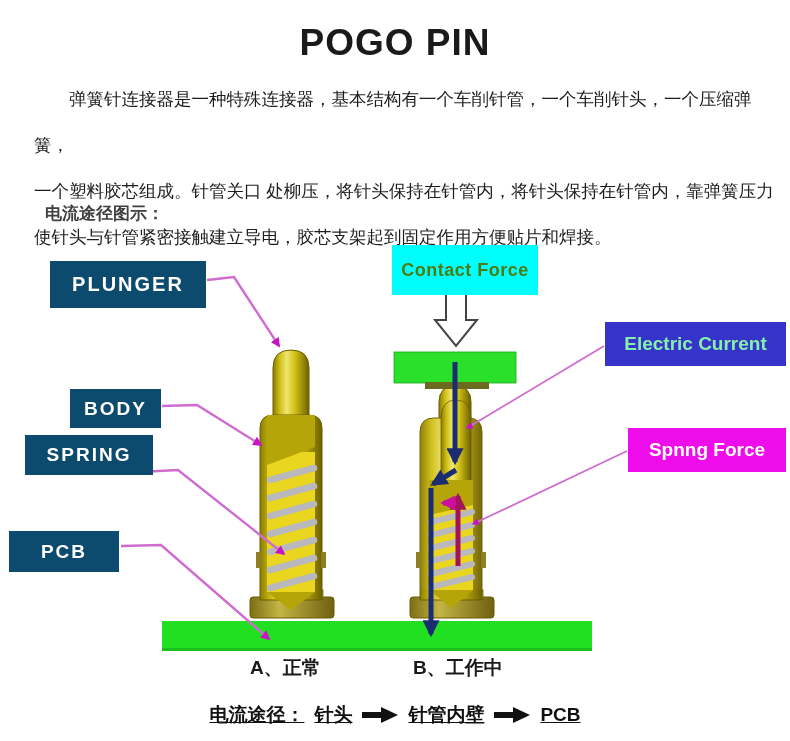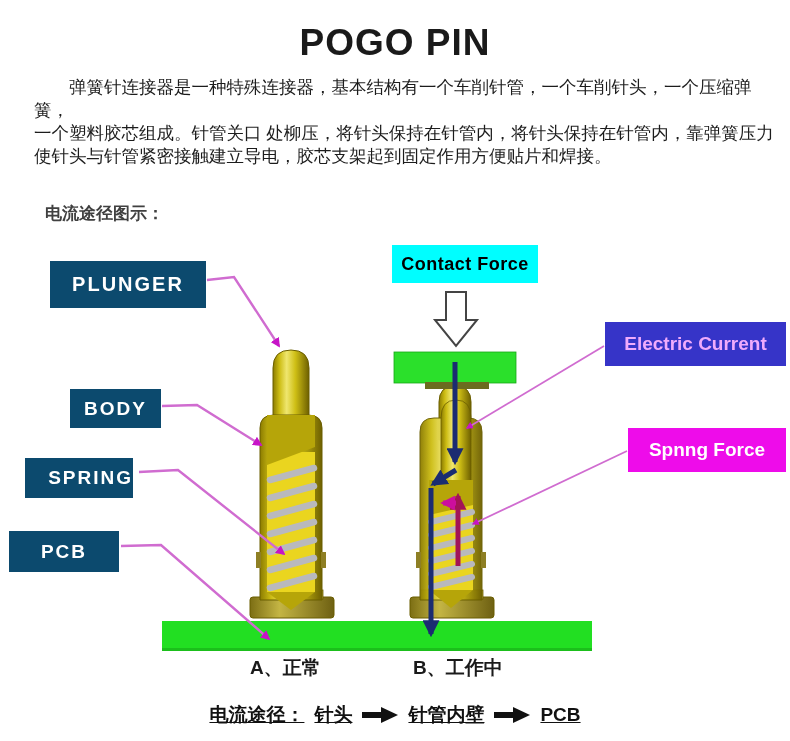--- a/index.html
+++ b/index.html
@@ -2,35 +2,35 @@
 <html><head>
 <meta charset="utf-8">
 <style>
   html,body{margin:0;padding:0;background:#ffffff;}
   #page{position:relative;width:790px;height:741px;background:#ffffff;overflow:hidden;
         font-family:"Liberation Sans",sans-serif;color:#111;}
   
   .title{position:absolute;left:0;top:22px;width:790px;text-align:center;
          font-size:37px;font-weight:800;letter-spacing:1px;color:#1a1a1a;}
   .intro{position:absolute;left:34px;top:76px;width:740px;
-         font-size:17.5px;line-height:23px;color:#1c1c1c;}
+         font-size:17.5px;line-height:46px;color:#1c1c1c;}
   .intro .line1{text-indent:2em;}
   .diagram-heading{position:absolute;left:45px;top:202px;font-size:17px;font-weight:600;color:#404040;}
   
   .lbl{position:absolute;display:flex;align-items:center;justify-content:center;
        font-weight:600;box-sizing:border-box;}
   .lbl-red{background:#0c4a6e;color:#fff;letter-spacing:2px;font-size:19px;}
   #lbl-plunger{left:50px;top:261px;width:156px;height:47px;font-size:20px;}
   #lbl-body{left:70px;top:389px;width:91px;height:39px;}
-  #lbl-spring{left:25px;top:458px;width:108px;height:40px;justify-content:flex-end;}
+  #lbl-spring{left:25px;top:435px;width:128px;height:40px;}
   #lbl-pcb{left:9px;top:531px;width:110px;height:41px;}
-  #lbl-contact{left:392px;top:245px;width:146px;height:38px;background:#00feff;
-               color:#000000;font-size:18px;letter-spacing:.5px;}
+  #lbl-contact{left:392px;top:245px;width:146px;height:50px;background:#00feff;
+               color:#4d7c0f;font-size:18px;letter-spacing:.5px;}
   #lbl-current{left:605px;top:322px;width:181px;height:44px;background:#3634c8;
-               color:#f0abfc;font-size:19px;}
+               color:#86efac;font-size:19px;}
   #lbl-sforce{left:628px;top:428px;width:158px;height:44px;background:#ee0cea;
               color:#fff;font-size:19px;}
   
   .state-caption{position:absolute;font-size:19px;font-weight:700;color:#1a1a1a;}
   #cap-a{left:250px;top:655px;}
   #cap-b{left:413px;top:655px;}
   .path-caption{position:absolute;left:0;top:702px;width:790px;display:flex;
                 align-items:center;justify-content:center;gap:10px;
                 font-size:19px;font-weight:700;color:#111;text-decoration:underline;}
   .path-caption .arrow-icon{display:inline-block;line-height:0;}

